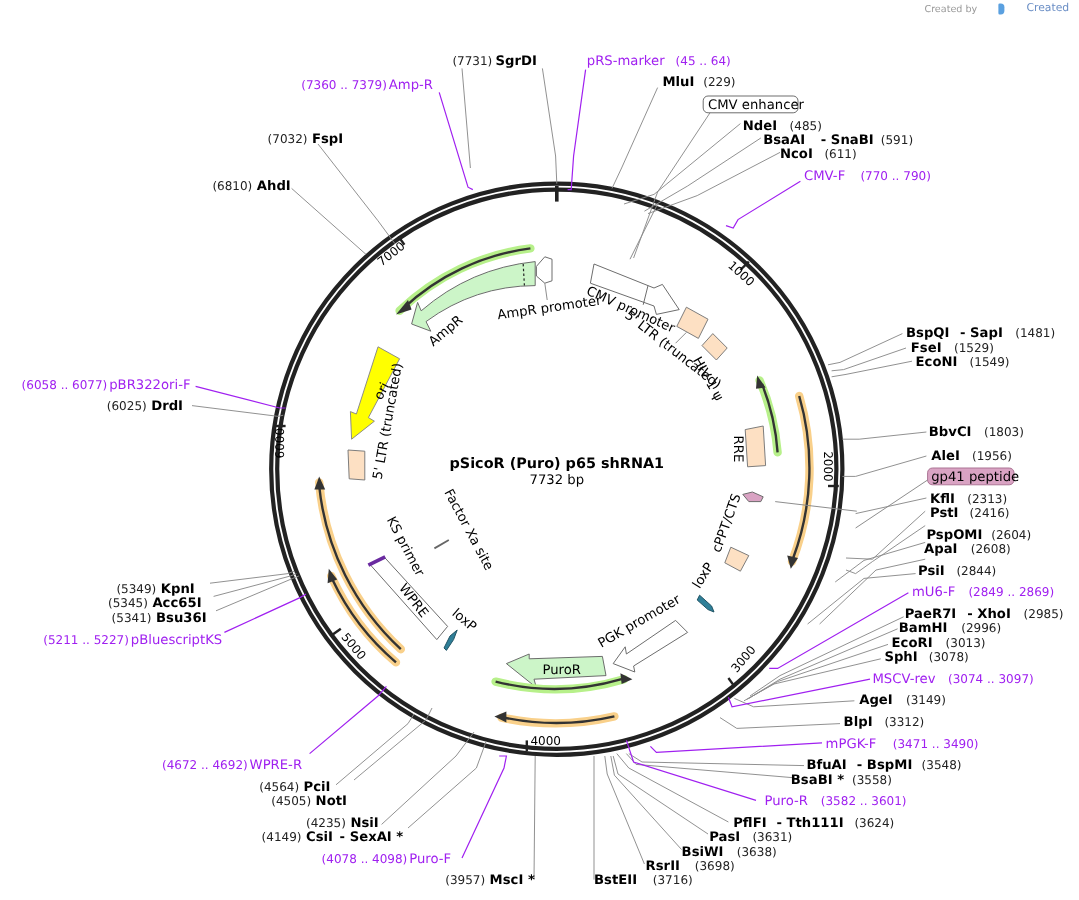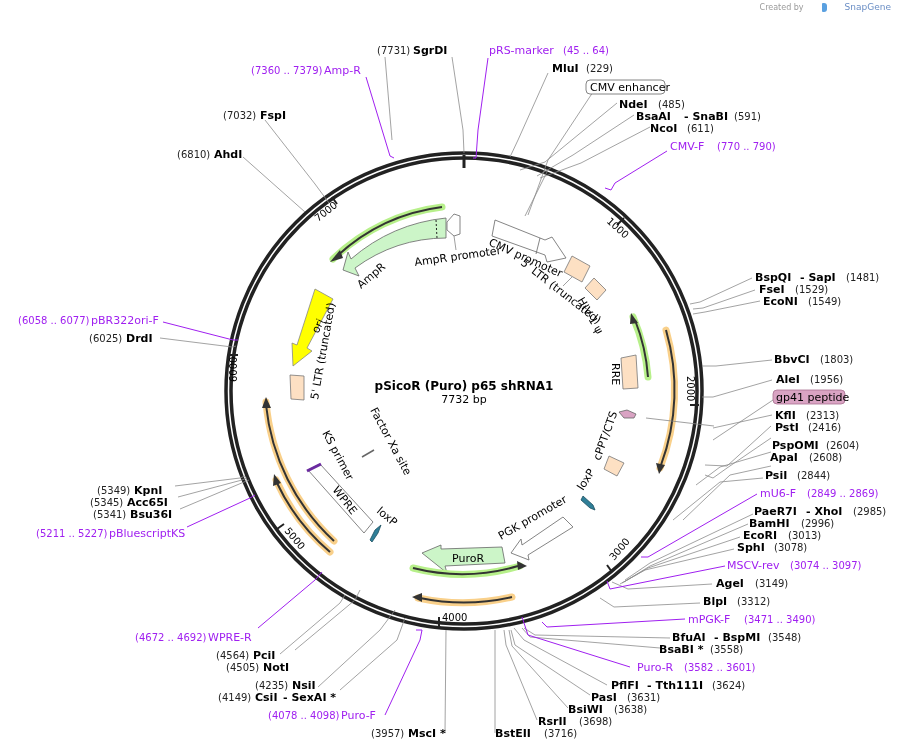--- a/index.html
+++ b/index.html
@@ -16,21 +16,21 @@
   .credit { position: absolute; right: 8px; top: 2px; font-size: 8px; color: #9a9a9a; font-family: "DejaVu Sans", sans-serif; display: flex; align-items: center; gap: 18px; }
   .credit .brand { color: #6a8ec5; font-size: 9px; }
   .credit .logo { display:inline-block; width: 5px; height: 9px; background: #5aa0e0; border-radius: 1px 3px 3px 1px; }
 </style>
 </head>
 <body>
 
 <div class="credit">
   <span>Created by</span>
   <span class="logo"></span>
-  <span class="brand">SnapGene</span>
+  <span class="brand">Created</span>
 </div>
 
 <svg id="map" width="899" height="750" viewBox="0 0 899 750">
 
   <g>
     <circle cx="464" cy="391" r="238" fill="none" stroke="#222" stroke-width="3.5"></circle>
     <circle cx="464" cy="391" r="233" fill="none" stroke="#222" stroke-width="3.5"></circle>
 
     <line x1="464" y1="155" x2="464" y2="168" stroke="#222" stroke-width="3"></line>
   </g>

